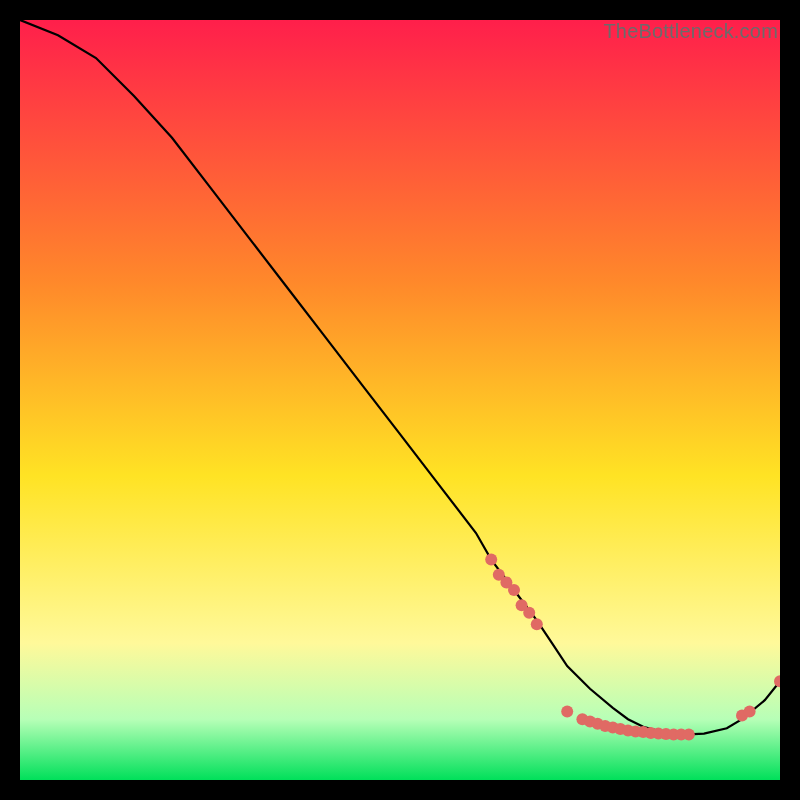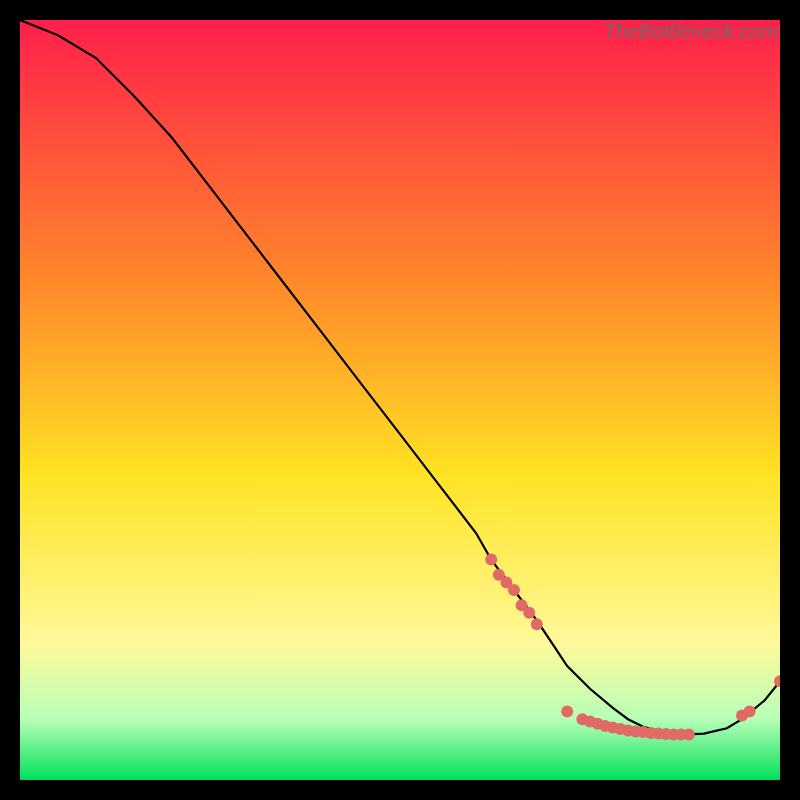--- a/index.html
+++ b/index.html
@@ -11,21 +11,20 @@
     overflow: hidden;
     font-family: Arial, Helvetica, sans-serif;
   }
   .frame {
     position: absolute;
     left: 20px;
     top: 20px;
     width: 760px;
     height: 760px;
     background: #000;
-    font-style: italic;
   }
   .plot {
     position: absolute;
     left: 0;
     top: 0;
     width: 760px;
     height: 760px;
   }
   .watermark {
     position: absolute;

